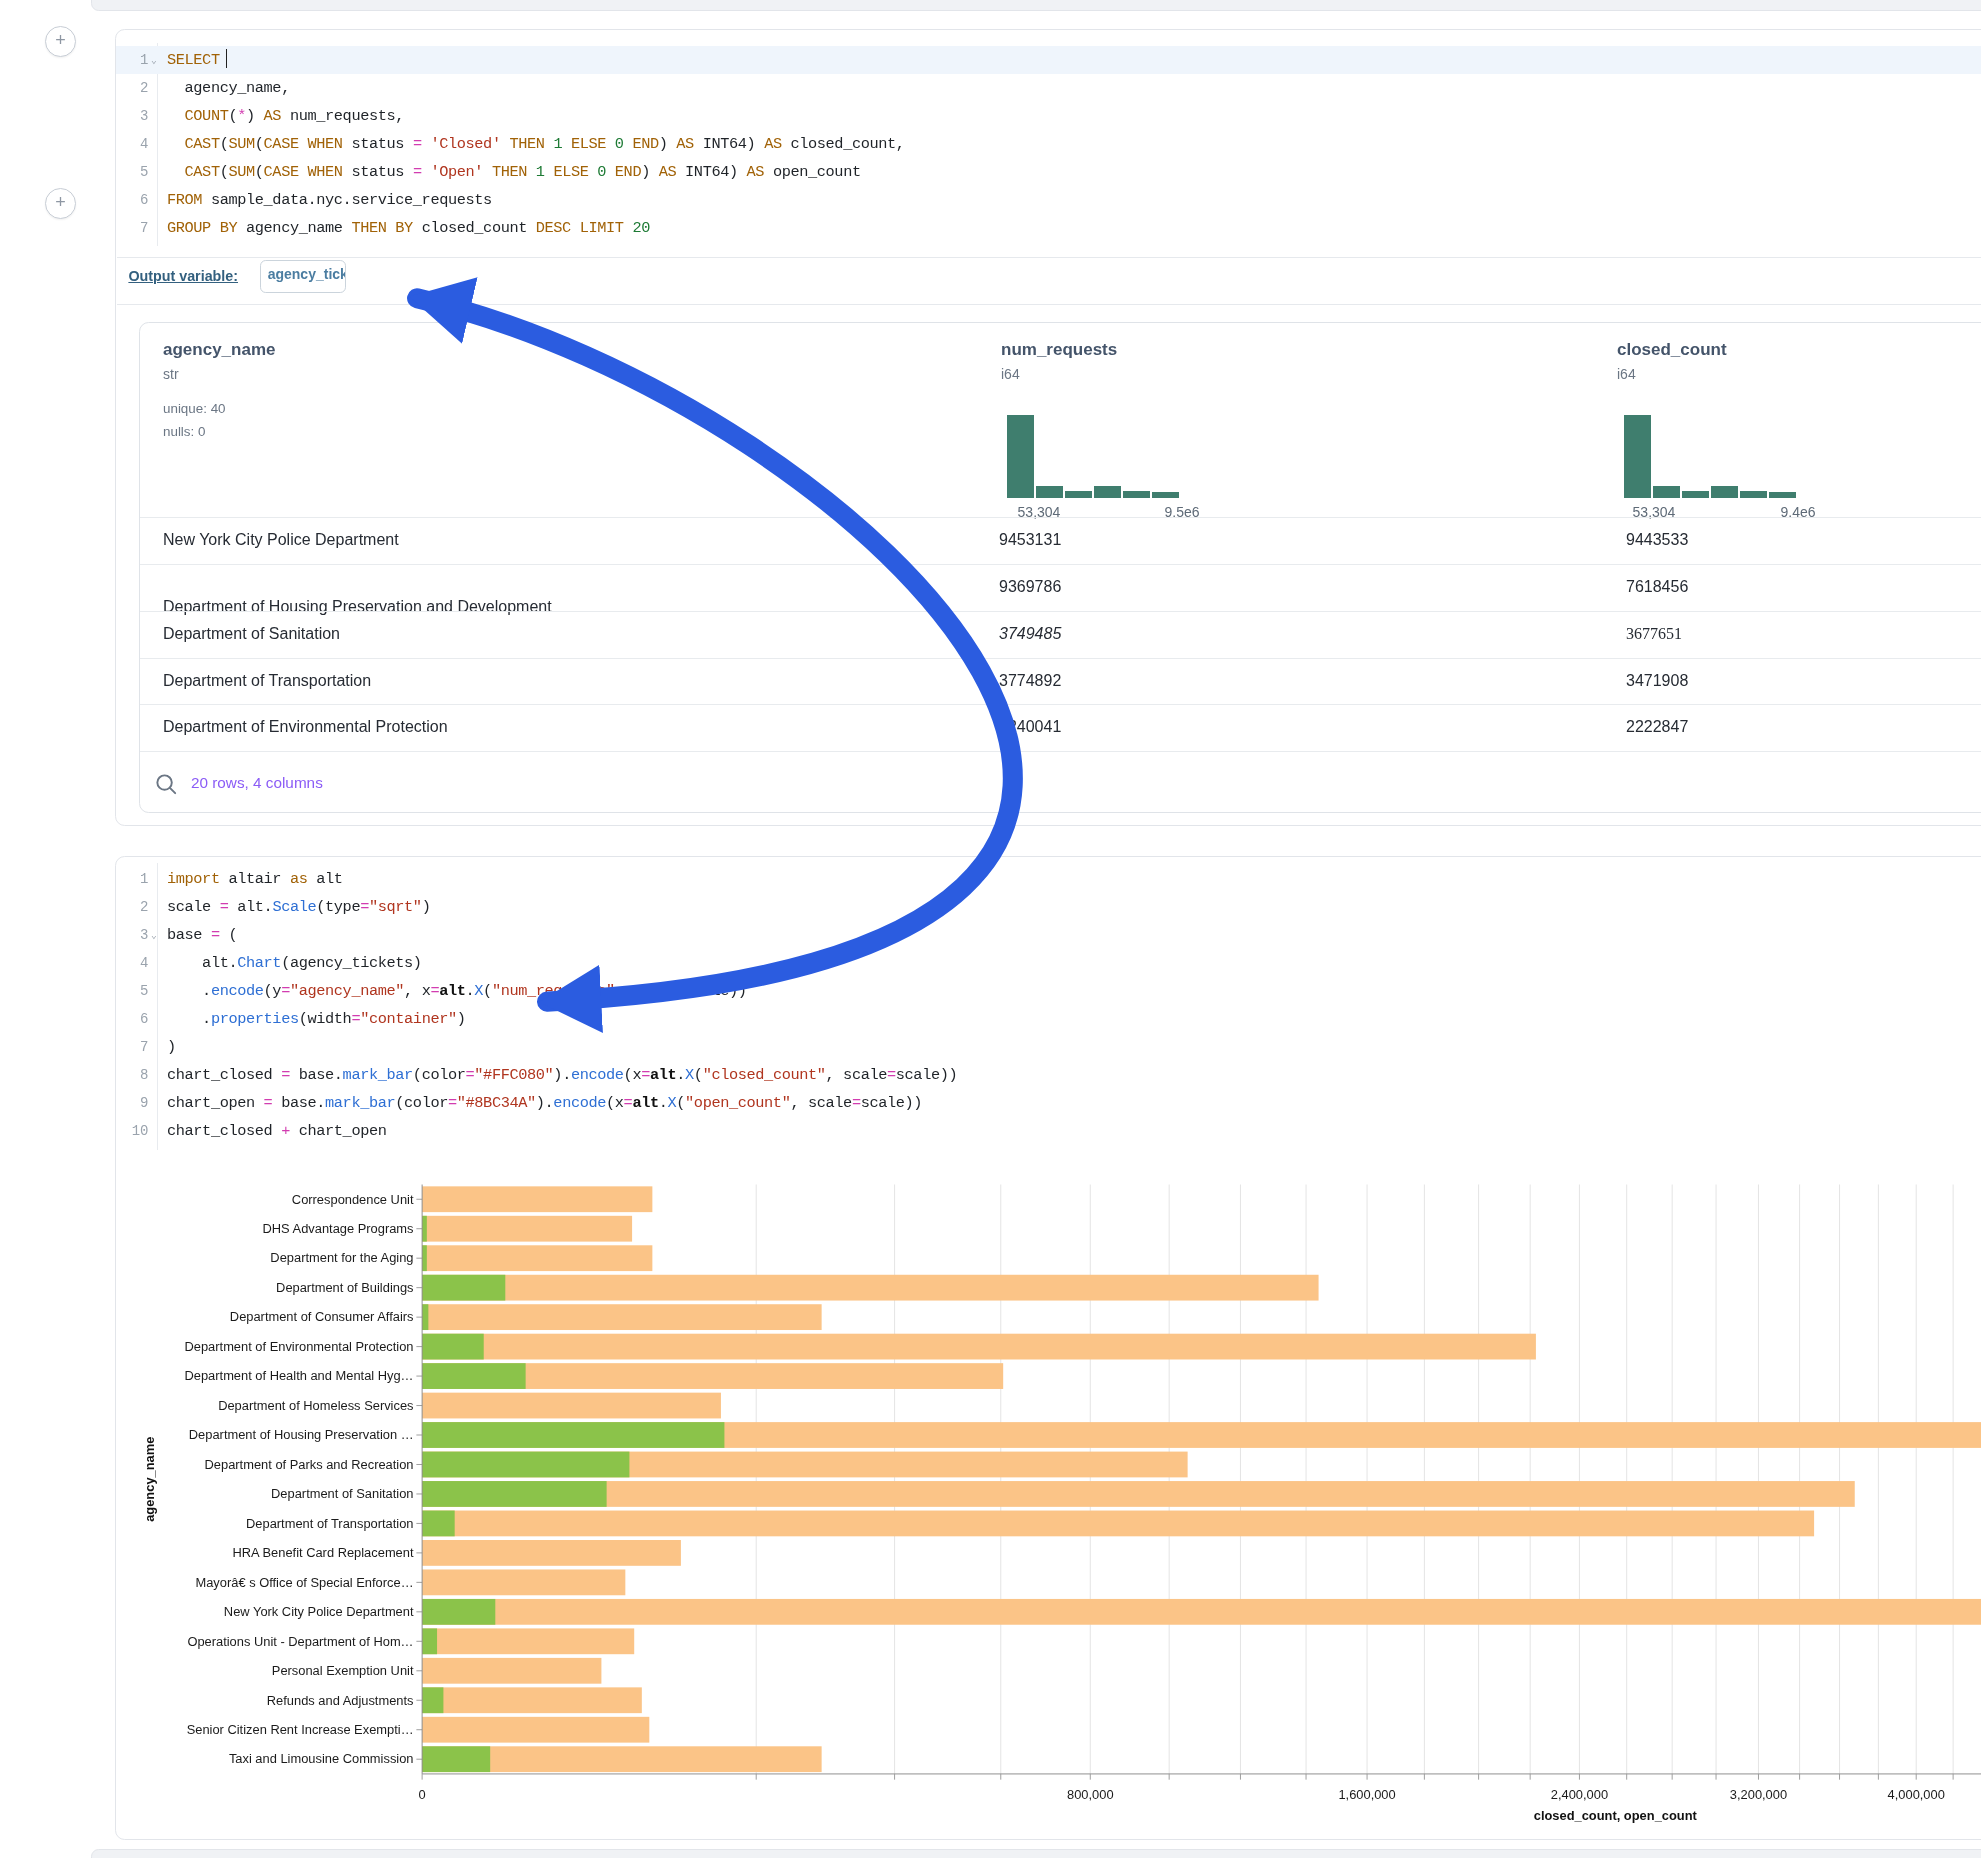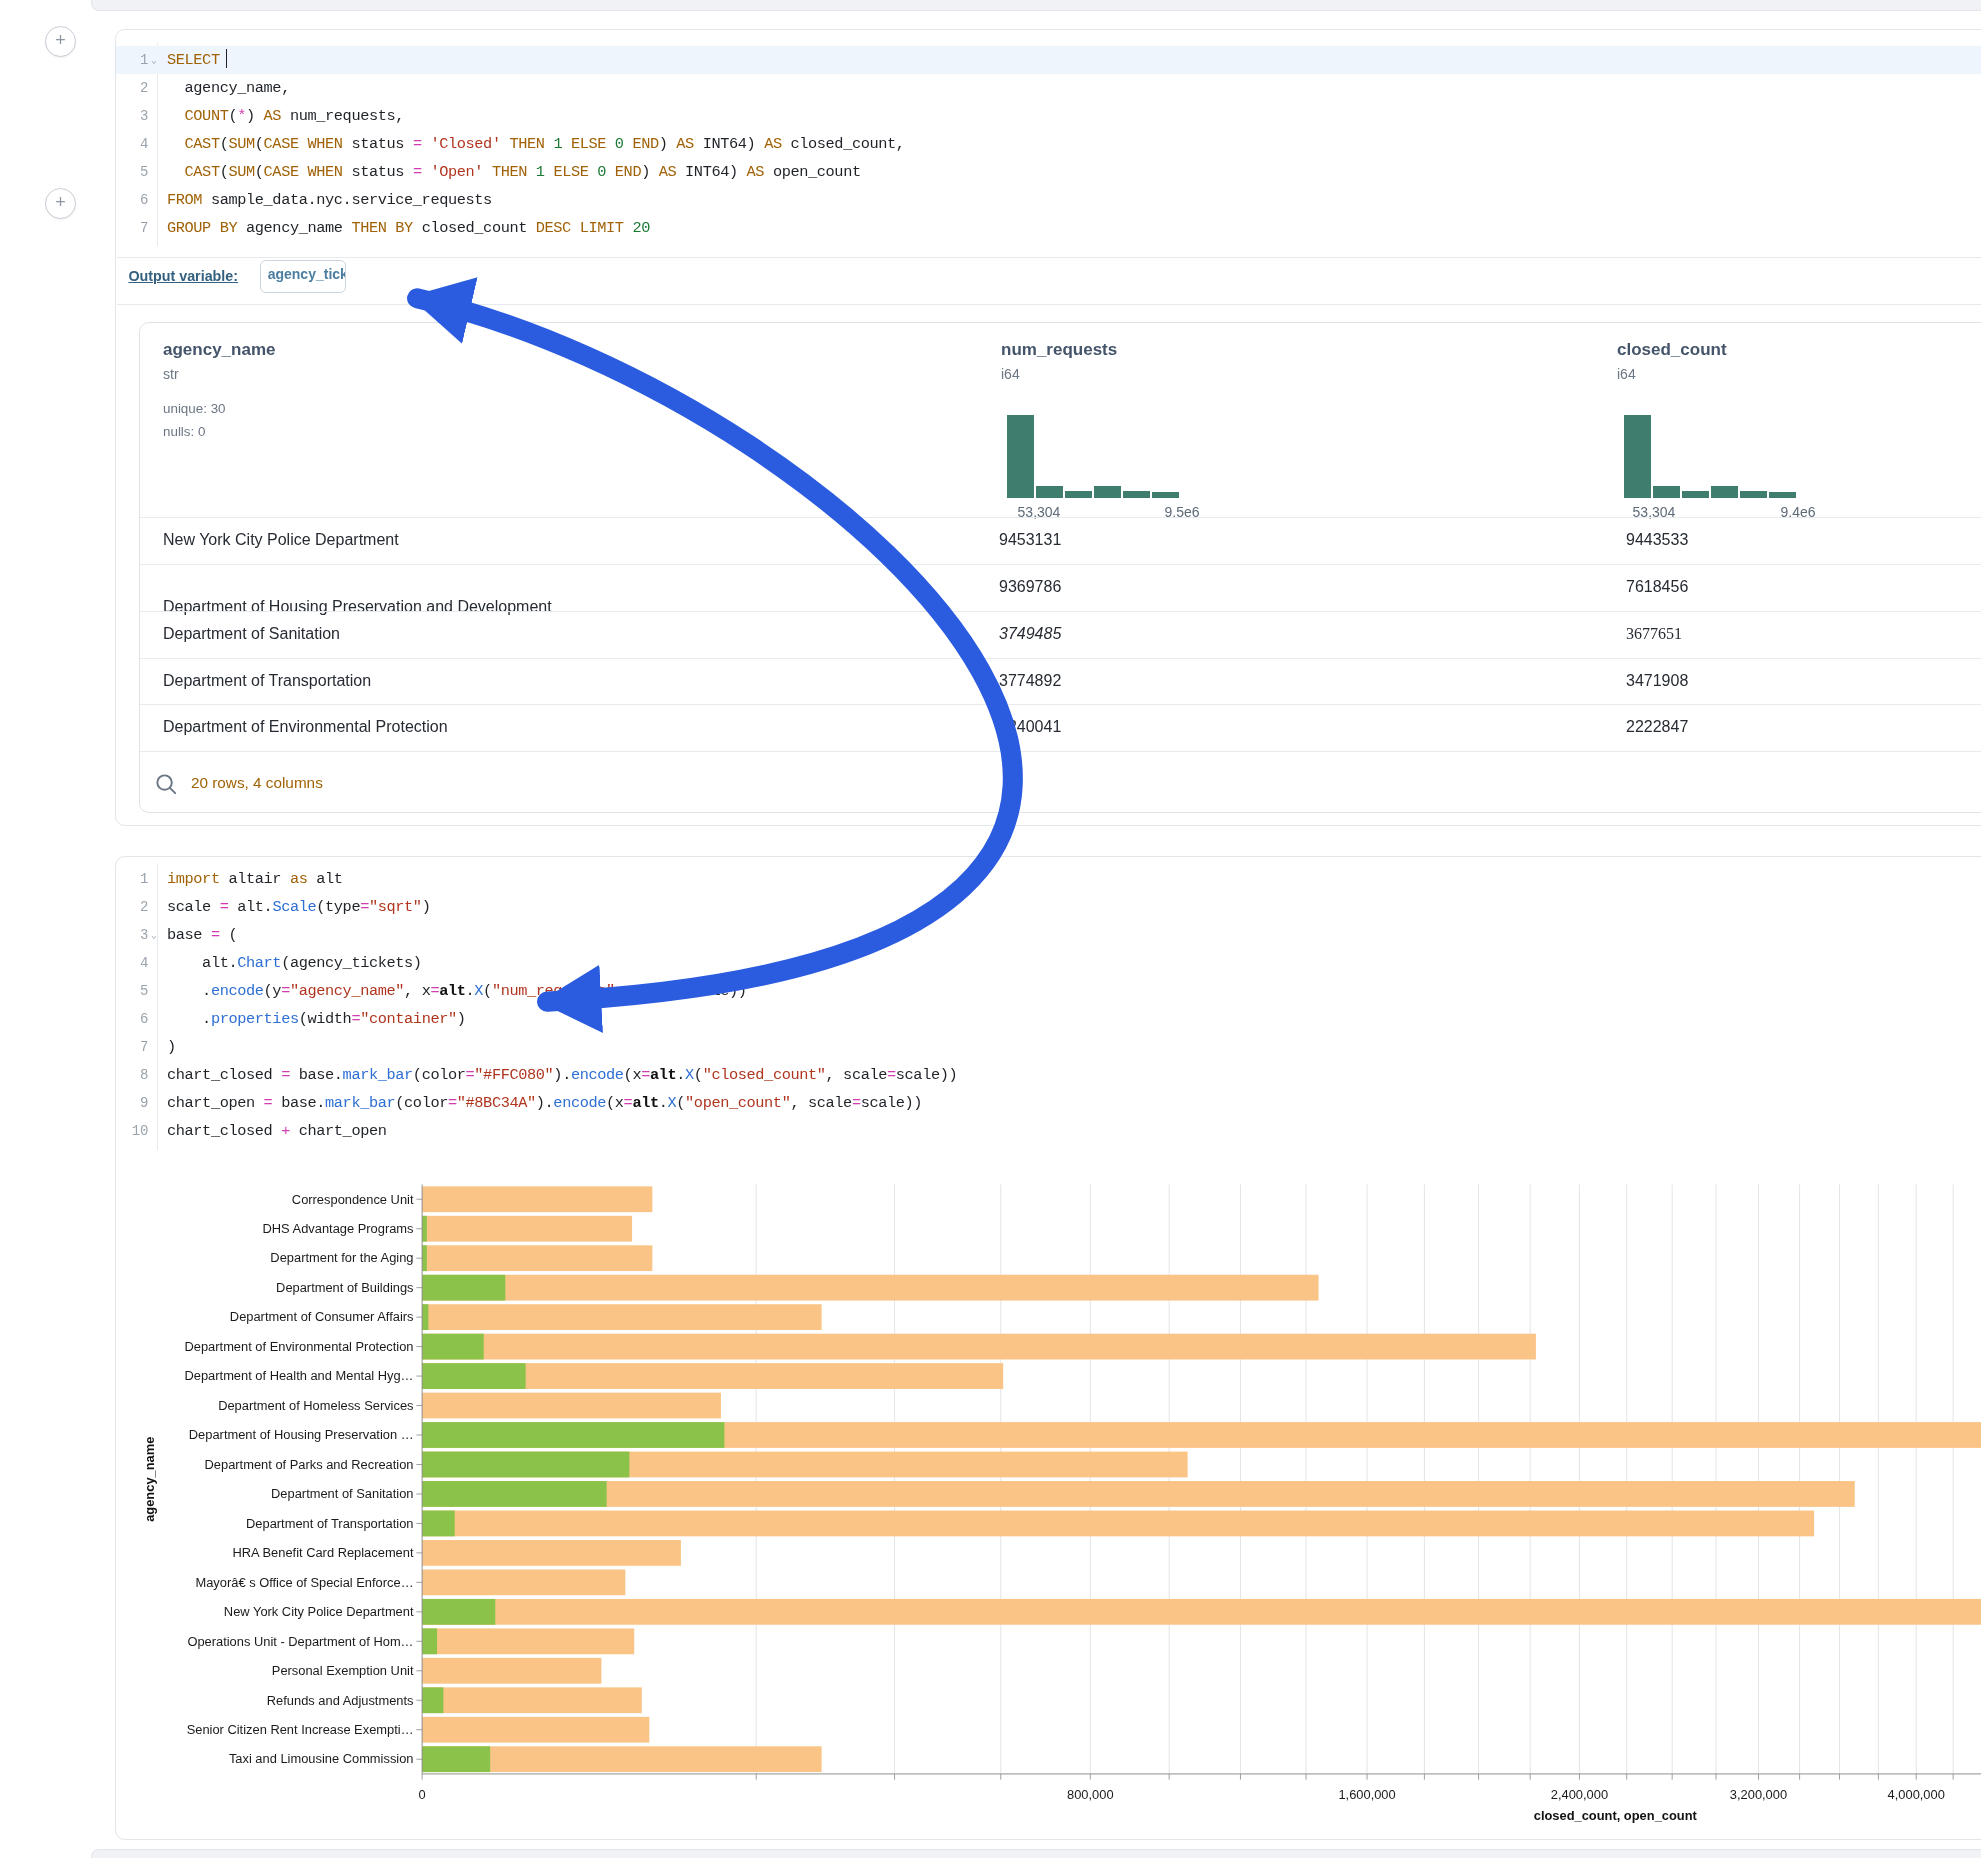--- a/index.html
+++ b/index.html
@@ -55,21 +55,21 @@
   }
   .th-name{position:absolute;font-size:17px;font-weight:bold;color:#44546A;}
   .th-type{position:absolute;font-size:14px;color:#6B7684;}
   .th-meta{position:absolute;font-size:13.4px;color:#6B7684;}
   .hist{position:absolute;width:174px;height:83px;}
   .hist .hbar{position:absolute;bottom:0;background:#3F7E6E;width:27px;}
   .hist-lab{position:absolute;font-size:14px;color:#5E6A77;white-space:nowrap;transform:translateX(-50%);}
   .trow{position:absolute;left:0;right:0;height:47px;border-top:1px solid #E8EBEE;}
   .trow span{position:absolute;top:13.4px;font-size:16px;color:#262B33;white-space:nowrap;}
   .tfooter{position:absolute;left:0;right:0;}
-  .tfooter .ftext{position:absolute;left:51px;top:7.6px;font-size:15.3px;color:#a16207;}
+  .tfooter .ftext{position:absolute;left:51px;top:7.6px;font-size:15.3px;color:#8b5cf6;}
   .search-btn{position:absolute;left:13.4px;top:4.8px;width:27px;height:27px;cursor:pointer;}
   
   svg text{font-family:"Liberation Sans",sans-serif;}
   .arrow-svg{position:absolute;left:0;top:0;pointer-events:none;z-index:40;}
 </style>
 </head>
 <body>
 
 <div class="strip" style="left:91px;top:-2.9px;width:1902px;height:11.5px;border-radius:0 0 0 7.6px;"></div>
 
@@ -91,21 +91,21 @@
   <div class="divider" style="top:227px;"></div>
   <div class="ov-label" style="left:12.4px;top:238px;text-decoration:underline;">Output variable:</div>
   <div class="ov-pill" style="left:144px;top:230px;">agency_tickets</div>
   <div class="divider" style="top:274px;"></div>
 </div>
 
 <div class="card" style="left:139px;top:322px;width:1874px;height:489px;">
 
   <div class="th-name" style="left:23px;top:17px;">agency_name</div>
   <div class="th-type" style="left:23px;top:43px;">str</div>
-  <div class="th-meta" style="left:23px;top:78px;">unique: 30</div>
+  <div class="th-meta" style="left:23px;top:78px;">unique: 40</div>
   <div class="th-meta" style="left:23px;top:101px;">nulls: 0</div>
 
   <div class="th-name" style="left:861px;top:17px;">num_requests</div>
   <div class="th-type" style="left:861px;top:43px;">i64</div>
   <div class="hist" id="hist-1" style="left:867px;top:92px;">
       <div class="hbar" style="left: 0px; height: 83px;"></div>
       <div class="hbar" style="left: 29px; height: 12.4px;"></div>
       <div class="hbar" style="left: 58px; height: 6.7px;"></div>
       <div class="hbar" style="left: 87px; height: 12.4px;"></div>
       <div class="hbar" style="left: 116px; height: 6.7px;"></div>

